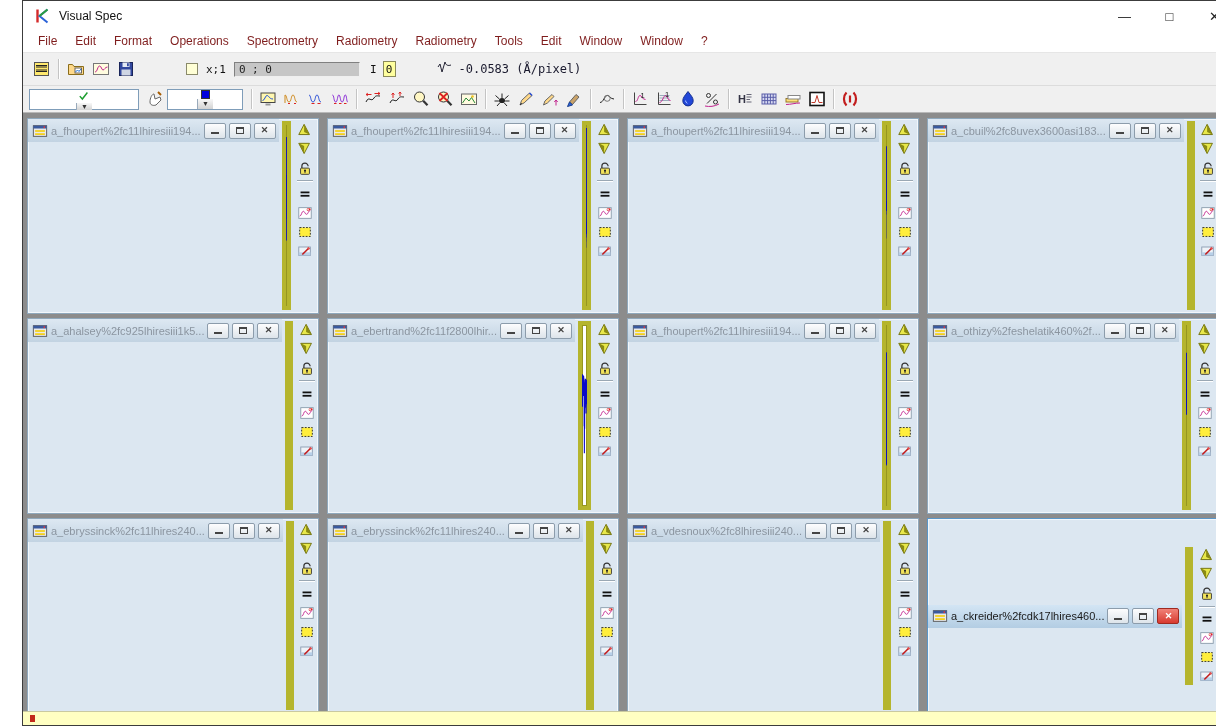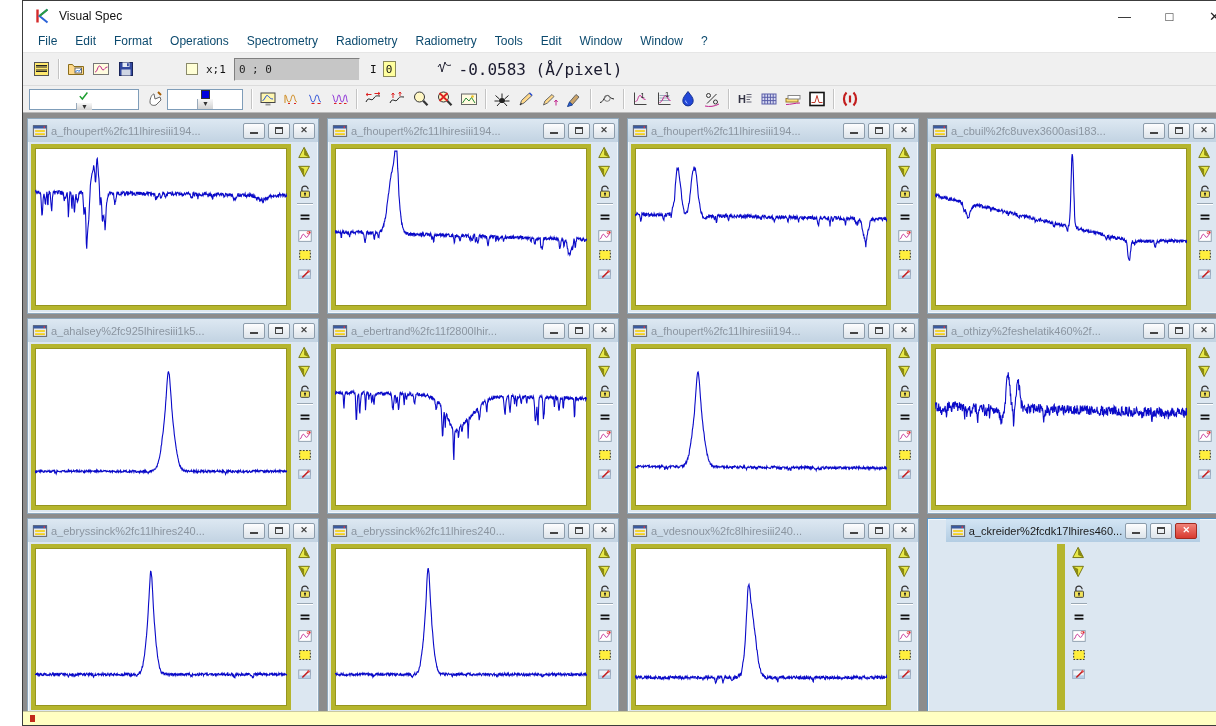--- a/index.html
+++ b/index.html
@@ -9,53 +9,53 @@
 
   
   .titlebar { height:30px; display:flex; align-items:center; background:#fff; flex:0 0 auto; }
   .titlebar .logo { width:18px; height:18px; margin-left:10px; display:flex; align-items:center; }
   .titlebar .title { margin-left:8px; color:#111; font-size:12px; }
   .win-controls { margin-left:auto; display:flex; height:100%; }
   .win-ctl { width:45px; height:100%; display:flex; align-items:center; justify-content:center; color:#222; font-size:13px; cursor:default; }
 
   
   .menubar { height:22px; display:flex; align-items:center; padding-left:6px; background:#fff; border-bottom:1px solid #e6e6e6; flex:0 0 auto; }
-  .menu-item { padding:0 9px; color:#0c4a6e; line-height:21px; }
+  .menu-item { padding:0 9px; color:#7f1d1d; line-height:21px; }
 
   
   .toolbar { background:#f0f0f0; display:flex; align-items:center; flex:0 0 auto; }
   .tb1 { height:33px; border-bottom:1px solid #dcdcdc; padding-left:6px; }
   .tb2 { height:27px; border-bottom:1px solid #b8b8b8; padding-left:4px; }
   .ticon { width:25px; height:24px; display:flex; align-items:center; justify-content:center; border:1px solid transparent; }
   .tb2 .ticon { width:24px; height:22px; }
   .tsep { width:1px; height:20px; background:#c4c4c4; margin:0 4px; box-shadow:1px 0 0 #fff; }
   .coord-check { width:12px; height:12px; background:#ffffd6; border:1px solid #8a8a6a; margin-left:48px; }
   .coord-label { margin-left:8px; font-family:"DejaVu Sans Mono", monospace; font-size:11px; color:#111;text-align:right; }
-  .coord-input { width:126px; height:23px; margin-left:8px; background:#c6c6c6; border:1px solid; border-color:#808080 #efefef #efefef #808080; font-family:"DejaVu Sans Mono", monospace; font-size:11px; color:#222; padding:0 4px; }
+  .coord-input { width:126px; height:15px; margin-left:8px; background:#c6c6c6; border:1px solid; border-color:#808080 #efefef #efefef #808080; font-family:"DejaVu Sans Mono", monospace; font-size:11px; color:#222; padding:0 4px; }
   .i-label { margin-left:10px; font-family:"DejaVu Sans Mono", monospace; font-size:11px; color:#111; }
   .i-box { margin-left:6px; min-width:13px; height:16px; background:#ffff9e; border:1px solid #8a8a5a; font-family:"DejaVu Sans Mono", monospace; font-size:11px; color:#111; display:flex; align-items:center; justify-content:center; padding:0 2px; }
   .disp-wrap { margin-left:40px; display:flex; align-items:center; gap:3px; }
-  .disp-text { font-family:"DejaVu Sans Mono", monospace; font-size:16px; color:#1a1a2e; }
+  .disp-text { font-family:"DejaVu Sans Mono", monospace; font-size:12px; color:#1a1a2e; }
 
   .combo { height:21px; background:#fff; border:1px solid #7f9db9; display:flex; align-items:center; margin-right:4px;flex-direction:column; }
   .combo .c-ico { width:16px; display:flex; justify-content:center; }
   .combo .c-txt { flex:1; font-size:11px; color:#111; padding-left:1px; white-space:nowrap; overflow:hidden; }
   .combo .c-btn { width:16px; height:100%; border-left:1px solid #9ab; background:linear-gradient(#f8f8f8,#d2d2d2); display:flex; align-items:center; justify-content:center; font-size:7px; color:#333; }
   .combo.layer { width:110px; margin-left:2px; }
   .combo.color { width:76px; }
   .swatch { width:9px; height:9px; background:#0000dd; border:1px solid #333; }
 
   
   .mdi { flex:1 1 auto; background:#8c8c8c; position:relative; overflow:hidden;
          display:grid; grid-template-columns:repeat(4,1fr); grid-auto-rows:196px;
          gap:4px 8px; padding:5px 18px 0 4px; }
   .red-stripe { position:absolute; right:0; top:115px; width:9px; height:180px; background:#a01818; }
 
   
-  .mwin { background:#dce7f1; border:1px solid #8fa8bc; box-shadow:inset 0 0 0 1px #f2f7fb; display:flex; flex-direction:column; overflow:hidden; }
+  .mwin { background:#dce7f1; border:1px solid #8fa8bc; box-shadow:inset 0 0 0 1px #f2f7fb; display:flex; flex-direction:row; overflow:hidden; }
   .mwin.active { border-color:#5a96c8;align-items:center; }
   .mtitle { height:23px; display:flex; align-items:center; gap:3px; padding:0 3px 0 4px; background:linear-gradient(#dde8f2,#c2d3e2); flex:0 0 auto; }
   .mwin.active .mtitle { background:linear-gradient(#d3e5f4,#b3cde3); }
   .mticon { width:16px; height:16px; flex:0 0 auto; }
   .mtext { flex:1 1 auto; font-size:11px; color:#8b95a0; white-space:nowrap; overflow:hidden; }
   .mwin.active .mtext { color:#1a1a1a; }
   .mbtn { width:22px; height:16px; flex:0 0 auto; border:1px solid #8c9cab; border-radius:2px; background:linear-gradient(#fdfdfe,#dde4ea); display:flex; align-items:center; justify-content:center; color:#444; }
   .g-min { width:8px; height:2px; background:#444; margin-top:5px; }
   .g-max { width:8px; height:7px; border:1px solid #444; border-top-width:2px; }
   .g-x { font-size:9px; font-weight:bold; line-height:1; }

